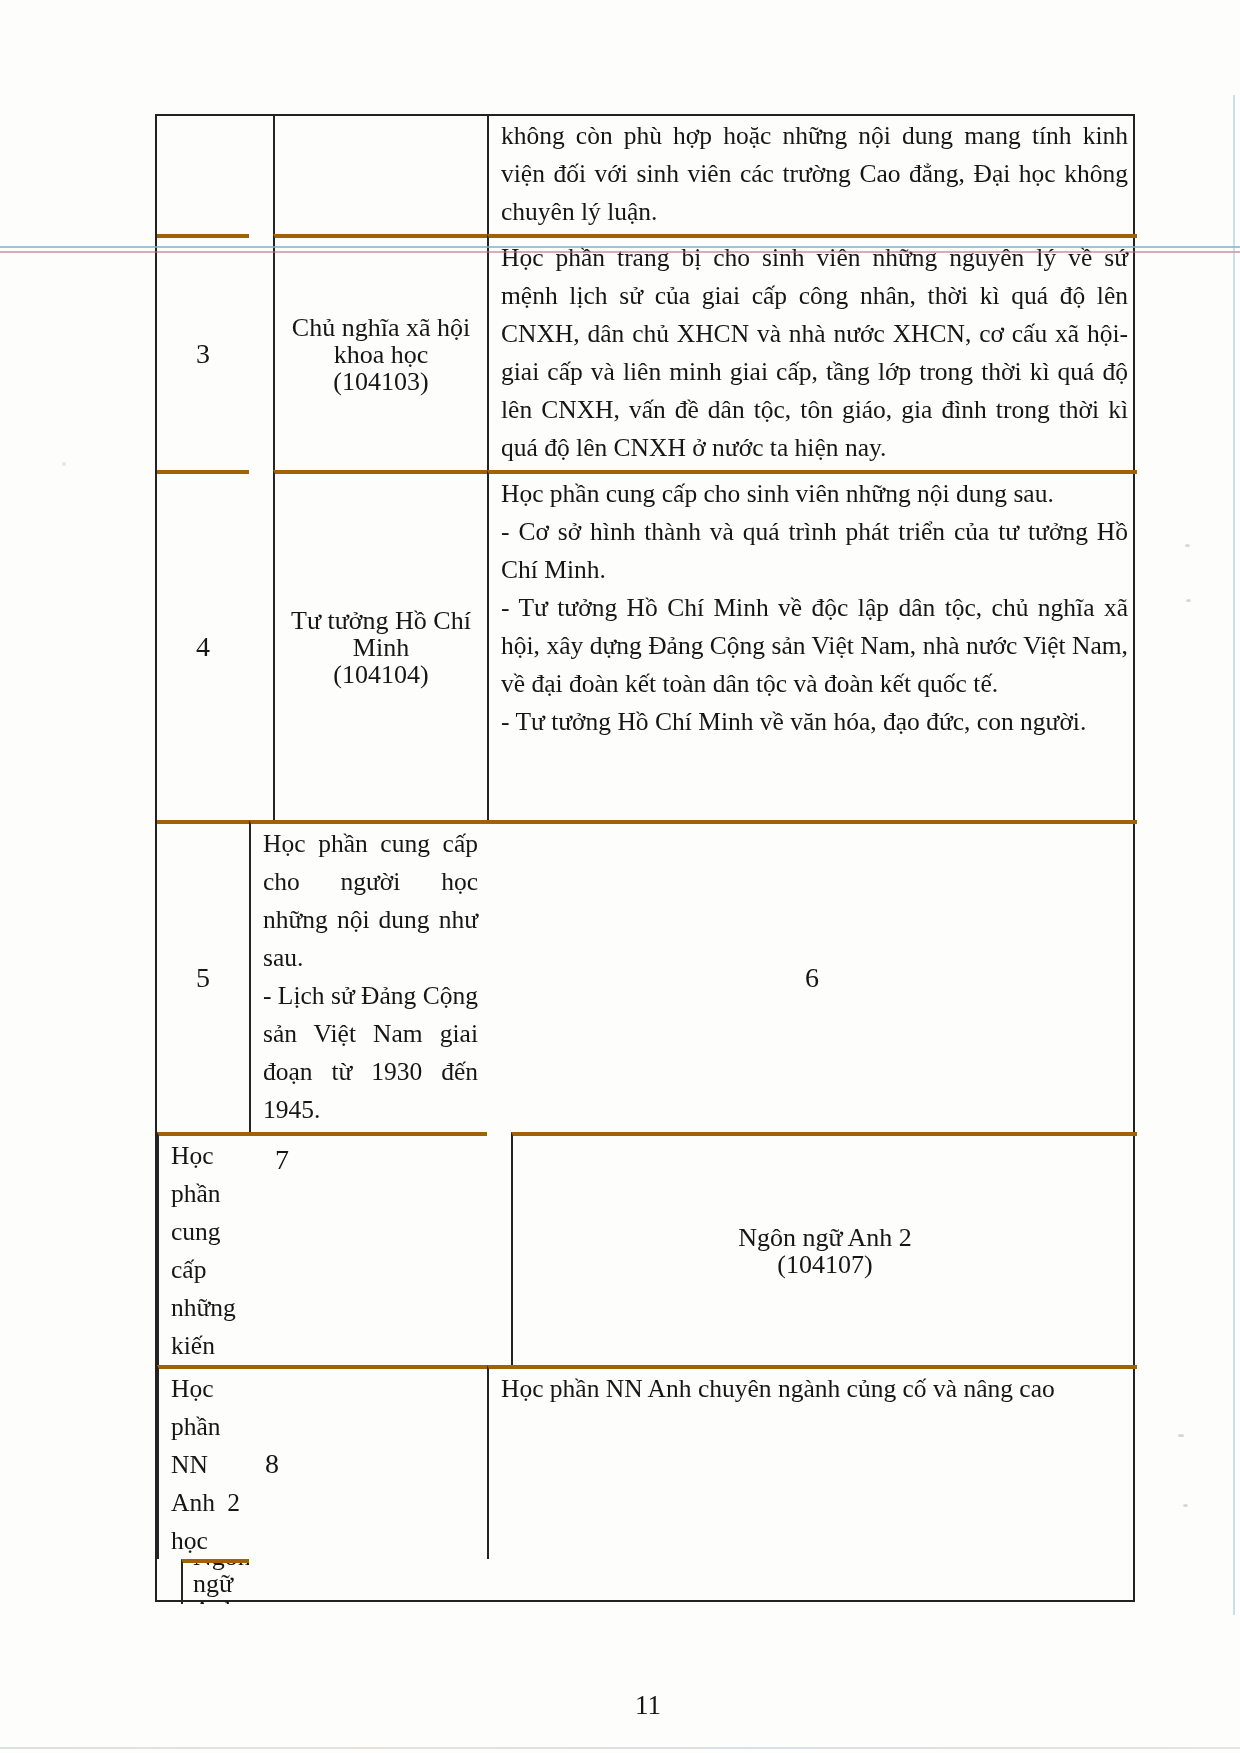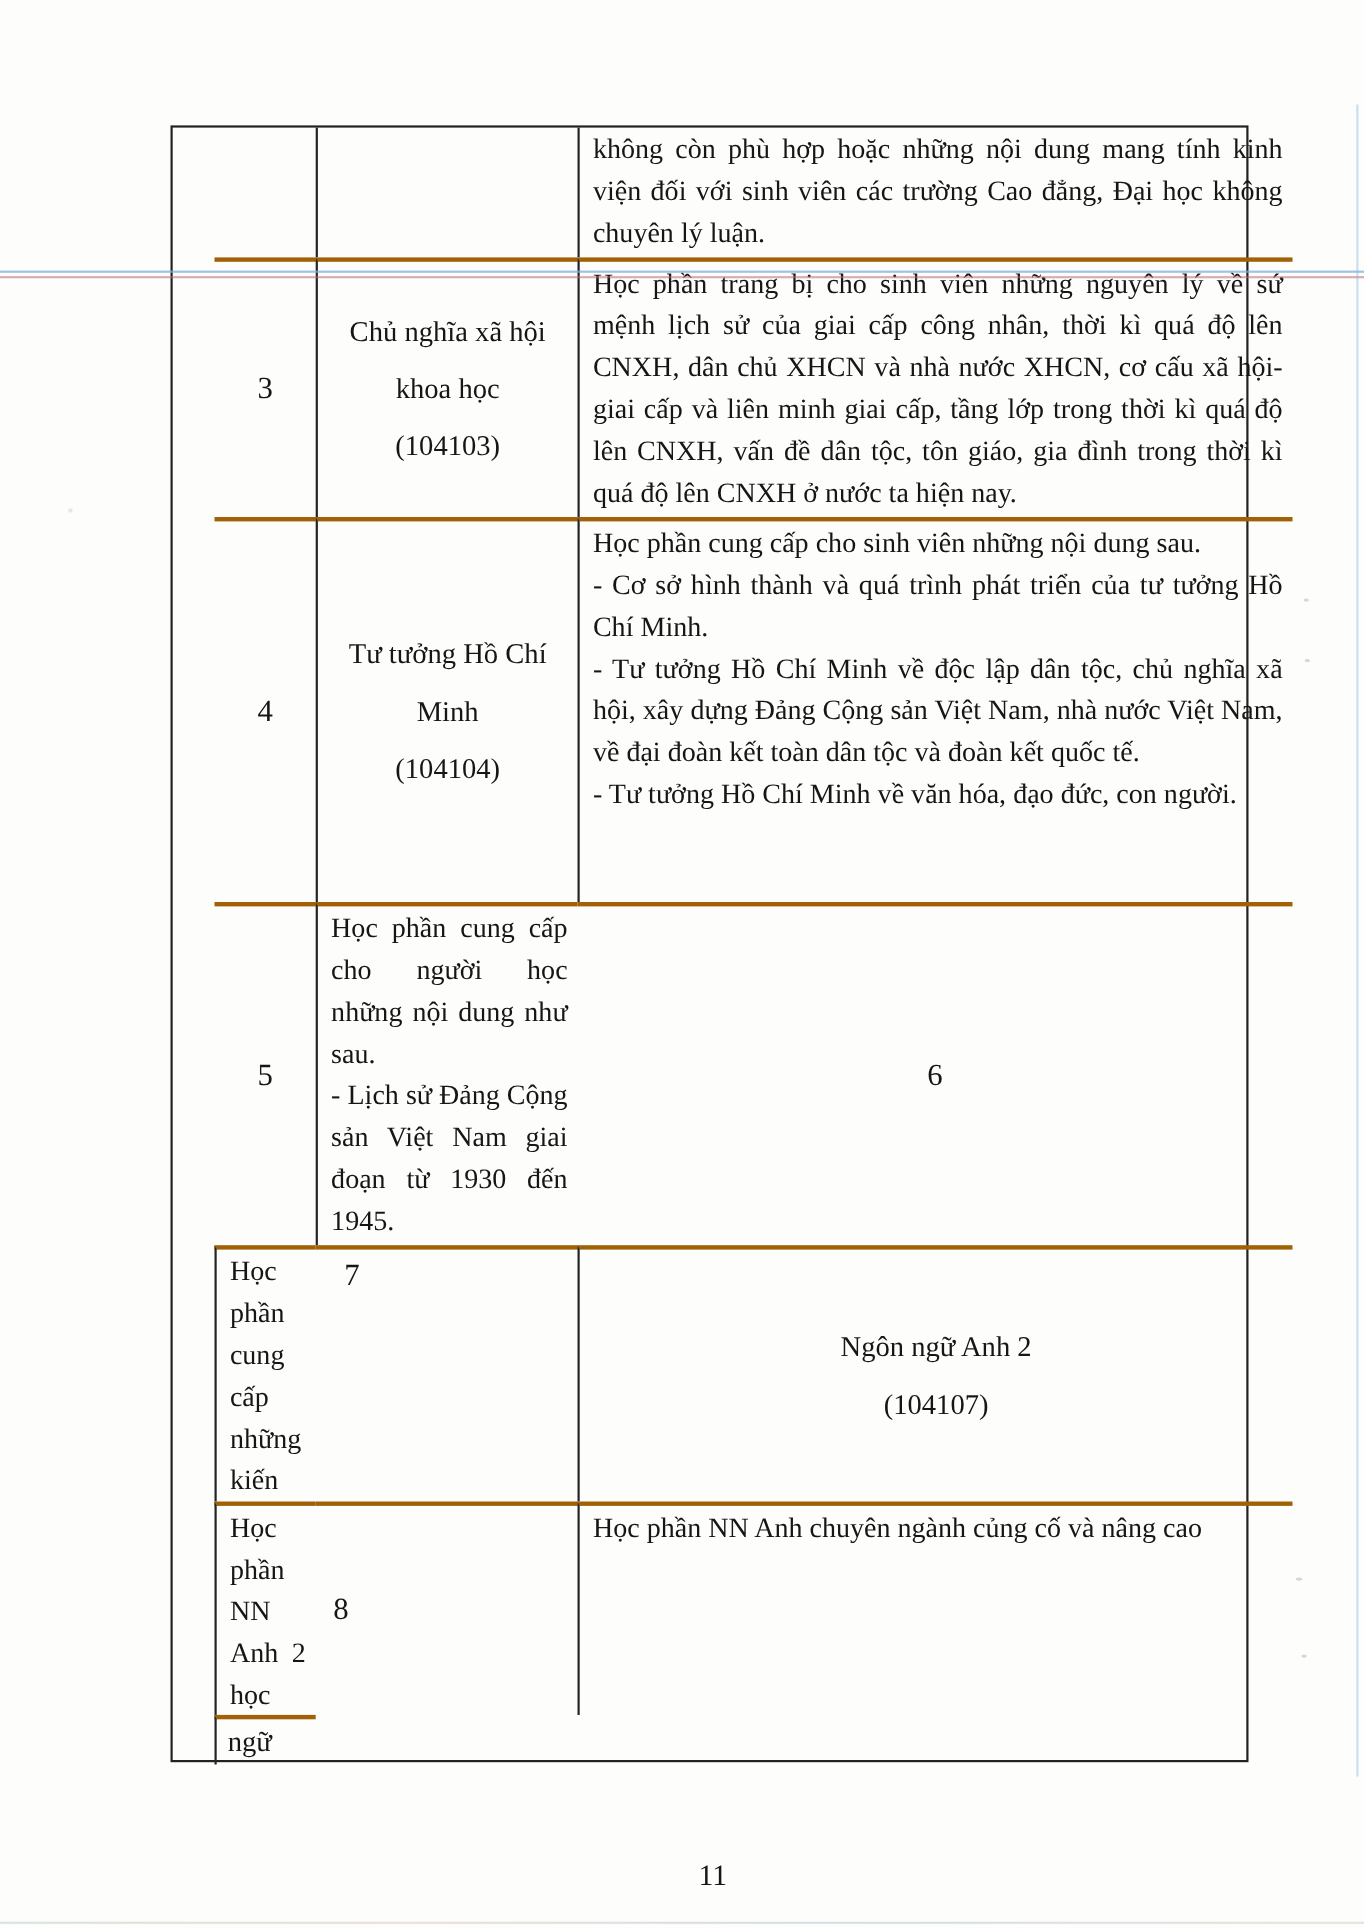--- a/index.html
+++ b/index.html
@@ -13,41 +13,41 @@
 
   
   .course-table{
     position:absolute;left:155px;top:114px;width:980px;height:1488px;
     display:grid;
     grid-template-columns:92px 238px 650px;
     grid-template-rows:118px 236px 350px 312px 233px 194px 45px;
     border:2px solid #222;
     box-sizing:border-box;
     background:transparent;
-    padding-left:38px;
   }
   .cell{
     box-sizing:border-box;overflow:hidden;
     border-top:4px solid #a16207;
   }
   .cell.c2,.cell.c3{border-left:2px solid #242424;}
   .cell.r0{border-top:none;}
 
   .no-cell{
     display:flex;align-items:center;justify-content:center;
     font-size:28px;
   }
   .no-cell.top{align-items:flex-start;padding-top:8px;justify-content:flex-start;padding-left:26px;}
   .no-cell.left{justify-content:flex-start;padding-left:16px;}
 
   .name-cell{
     display:flex;align-items:center;justify-content:center;
     text-align:center;white-space:pre-line;
-    font-size:26px;line-height:52px;
+    font-size:26px;line-height:27px;
     padding:0 6px;
+    margin-left:24px;
   }
   .name-cell.left{justify-content:flex-start;text-align:left;padding-left:10px;white-space:normal;}
 
   .desc-cell{
     font-size:25.5px;line-height:38px;
     text-align:justify;white-space:pre-wrap;
     padding:1px 9px 0 12px;
   }
 
   

